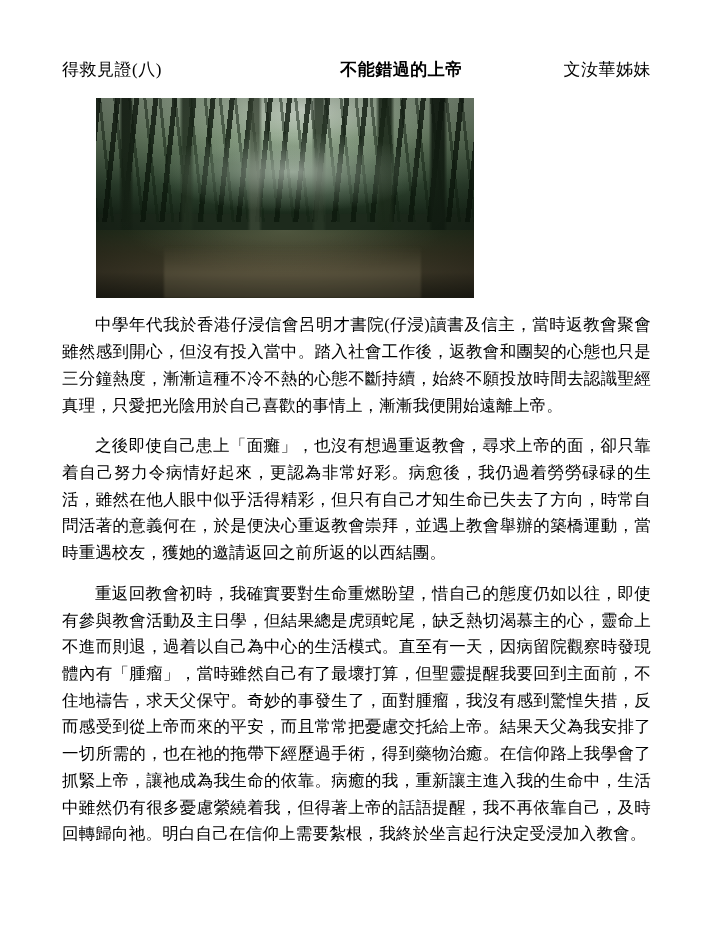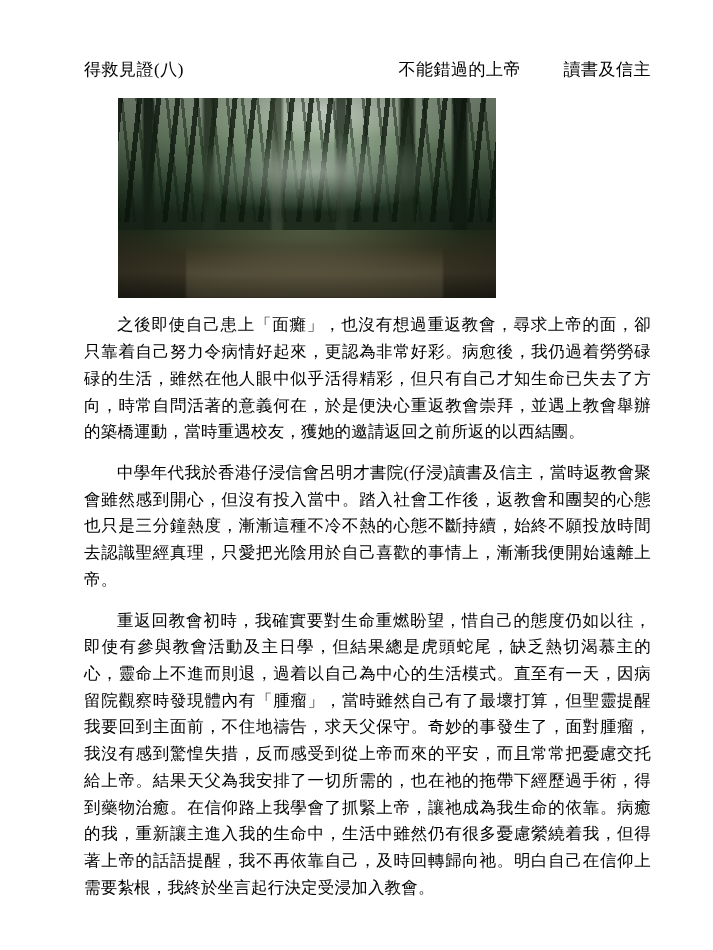--- a/index.html
+++ b/index.html
@@ -12,38 +12,39 @@
     height: 950px;
     font-family: "Liberation Serif", "DejaVu Serif", serif;
     color: #000000;
     overflow: hidden;
   }
   .page {
     position: relative;
     width: 713px;
     height: 950px;
     box-sizing: border-box;
-    padding: 60px 62px 0 84px;
+    padding: 60px 62px 0 62px;
   }
   .header-row {
     display: flex;
     align-items: baseline;
     font-size: 17px;
     line-height: 1.2;
     margin: 0 0 18px 0;
     letter-spacing: 0.5px;
   }
   .header-title {
     width: 210px;
     flex: 0 0 auto;
   }
   .header-subtitle {
     flex: 1 1 auto;
-    text-align: right;
+    text-align: center;
     padding-left: 10px;
+    font-weight: bold;
   }
   .header-author {
     flex: 0 0 auto;
     text-align: right;
     width: 130px;
   }
   .figure {
     width: 378px;
     height: 200px;
     margin: 4px 0 14px 34px;
@@ -112,32 +113,32 @@
   }
 </style>
 </head>
 <body>
 
 <div class="page">
 
   <div class="header-row">
     <div class="header-title">得救見證(八)</div>
     <div class="header-subtitle">不能錯過的上帝</div>
-    <div class="header-author">讀書及信主</div>
+    <div class="header-author">文汝華姊妹</div>
   </div>
 
   <div class="figure">
     <div class="sky"></div>
     <div class="canopy"></div>
     <div class="trunks"></div>
     <div class="mist"></div>
     <div class="ground"></div>
     <div class="ground-path"></div>
     <div class="vignette"></div>
   </div>
 
   <div class="body-text">
+    <p>中學年代我於香港仔浸信會呂明才書院(仔浸)讀書及信主，當時返教會聚會雖然感到開心，但沒有投入當中。踏入社會工作後，返教會和團契的心態也只是三分鐘熱度，漸漸這種不冷不熱的心態不斷持續，始終不願投放時間去認識聖經真理，只愛把光陰用於自己喜歡的事情上，漸漸我便開始遠離上帝。</p>
     <p>之後即使自己患上「面癱」，也沒有想過重返教會，尋求上帝的面，卻只靠着自己努力令病情好起來，更認為非常好彩。病愈後，我仍過着勞勞碌碌的生活，雖然在他人眼中似乎活得精彩，但只有自己才知生命已失去了方向，時常自問活著的意義何在，於是便決心重返教會崇拜，並遇上教會舉辦的築橋運動，當時重遇校友，獲她的邀請返回之前所返的以西結團。</p>
-    <p>中學年代我於香港仔浸信會呂明才書院(仔浸)讀書及信主，當時返教會聚會雖然感到開心，但沒有投入當中。踏入社會工作後，返教會和團契的心態也只是三分鐘熱度，漸漸這種不冷不熱的心態不斷持續，始終不願投放時間去認識聖經真理，只愛把光陰用於自己喜歡的事情上，漸漸我便開始遠離上帝。</p>
     <p>重返回教會初時，我確實要對生命重燃盼望，惜自己的態度仍如以往，即使有參與教會活動及主日學，但結果總是虎頭蛇尾，缺乏熱切渴慕主的心，靈命上不進而則退，過着以自己為中心的生活模式。直至有一天，因病留院觀察時發現體內有「腫瘤」，當時雖然自己有了最壞打算，但聖靈提醒我要回到主面前，不住地禱告，求天父保守。奇妙的事發生了，面對腫瘤，我沒有感到驚惶失措，反而感受到從上帝而來的平安，而且常常把憂慮交托給上帝。結果天父為我安排了一切所需的，也在祂的拖帶下經歷過手術，得到藥物治癒。在信仰路上我學會了抓緊上帝，讓祂成為我生命的依靠。病癒的我，重新讓主進入我的生命中，生活中雖然仍有很多憂慮縈繞着我，但得著上帝的話語提醒，我不再依靠自己，及時回轉歸向祂。明白自己在信仰上需要紮根，我終於坐言起行決定受浸加入教會。</p>
   </div>
 
 </div>
 
 </body></html>

